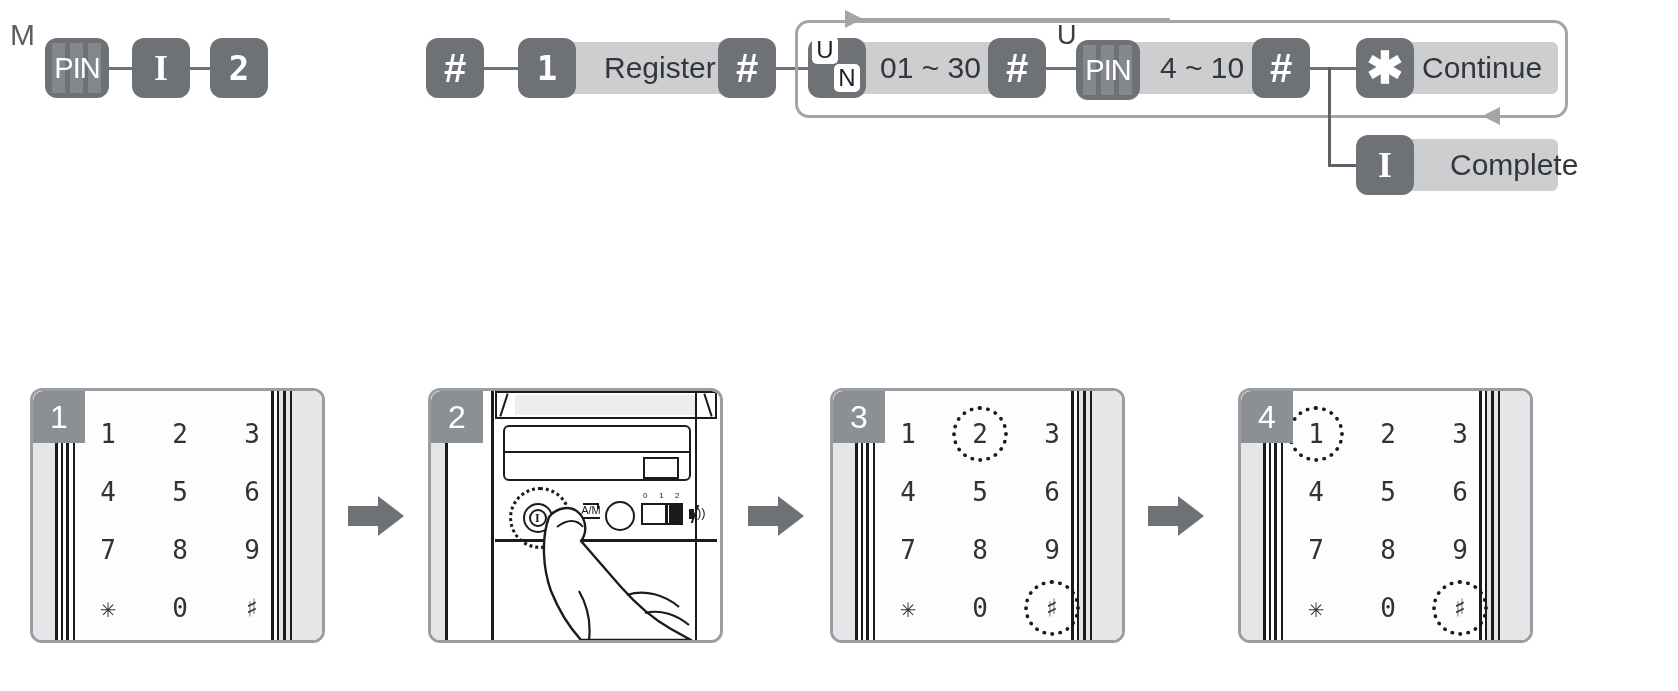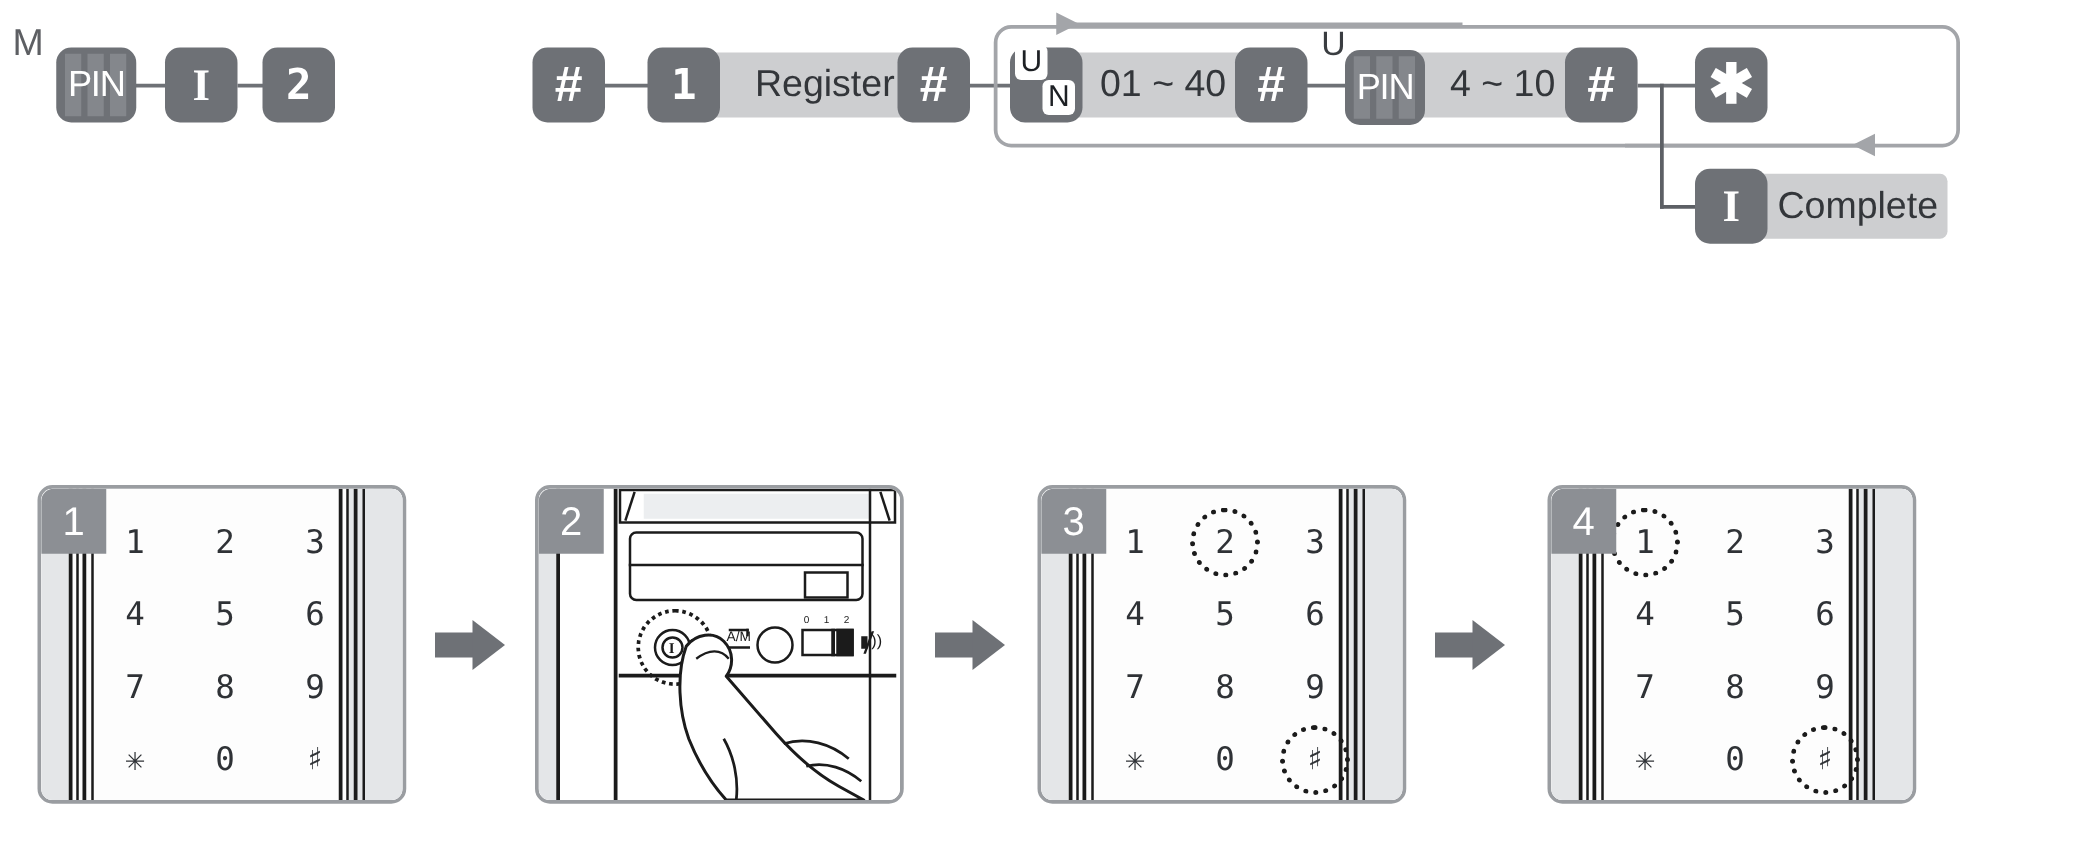--- a/index.html
+++ b/index.html
@@ -182,21 +182,21 @@
 
   <div class="loopbox" style="left:795px;top:20px;width:773px;height:98px;"></div>
 
   <div class="arrowline" style="left:860px;top:18px;width:310px;"></div>
   <div class="arrowhead ah-right" style="left:845px;top:10px;"></div>
 
   <div class="arrowline" style="left:1300px;top:115px;width:200px;"></div>
   <div class="arrowhead ah-left" style="left:1482px;top:107px;"></div>
 
   <div class="cap" style="left:812px;top:42px;width:232px;height:52px;">
-    <span class="txt" style="margin-left:68px;">01 ~ 40</span>
+    <span class="txt" style="margin-left:68px;">01 ~ 30</span>
   </div>
   <div class="un" style="left:808px;top:38px;">
     <span class="u">U</span>
     <span class="n">N</span>
   </div>
   <div class="key sq" style="left:988px;top:38px;">
     <span class="hashg">#</span>
   </div>
 
   <div class="cap" style="left:1080px;top:42px;width:230px;height:52px;">
@@ -211,26 +211,29 @@
     </div>
     <div class="lbl">PIN</div>
   </div>
   <div class="key sq" style="left:1252px;top:38px;">
     <span class="hashg">#</span>
   </div>
 
   <div class="branch" style="left:1328px;top:67px;width:3px;height:100px;"></div>
   <div class="branch" style="left:1328px;top:164px;width:36px;height:3px;"></div>
 
+  <div class="cap" style="left:1362px;top:42px;width:196px;height:52px;">
+    <span class="txt" style="margin-left:60px;">Continue</span>
+  </div>
   <div class="key sq" style="left:1356px;top:38px;">
     <span class="starg">✱</span>
   </div>
 
   <div class="cap" style="left:1362px;top:139px;width:196px;height:52px;">
-    <span class="txt" style="margin-left:60px;">Complete</span>
+    <span class="txt" style="margin-left:88px;">Complete</span>
   </div>
   <div class="key sq" style="left:1356px;top:135px;">
     <span class="ig">I</span>
   </div>
 </div>
 
 <div class="panel" style="left:30px;">
   <div class="frame">
     <div class="kface">
       <div class="bandgrey" style="left:0px;width:22px;"></div>

